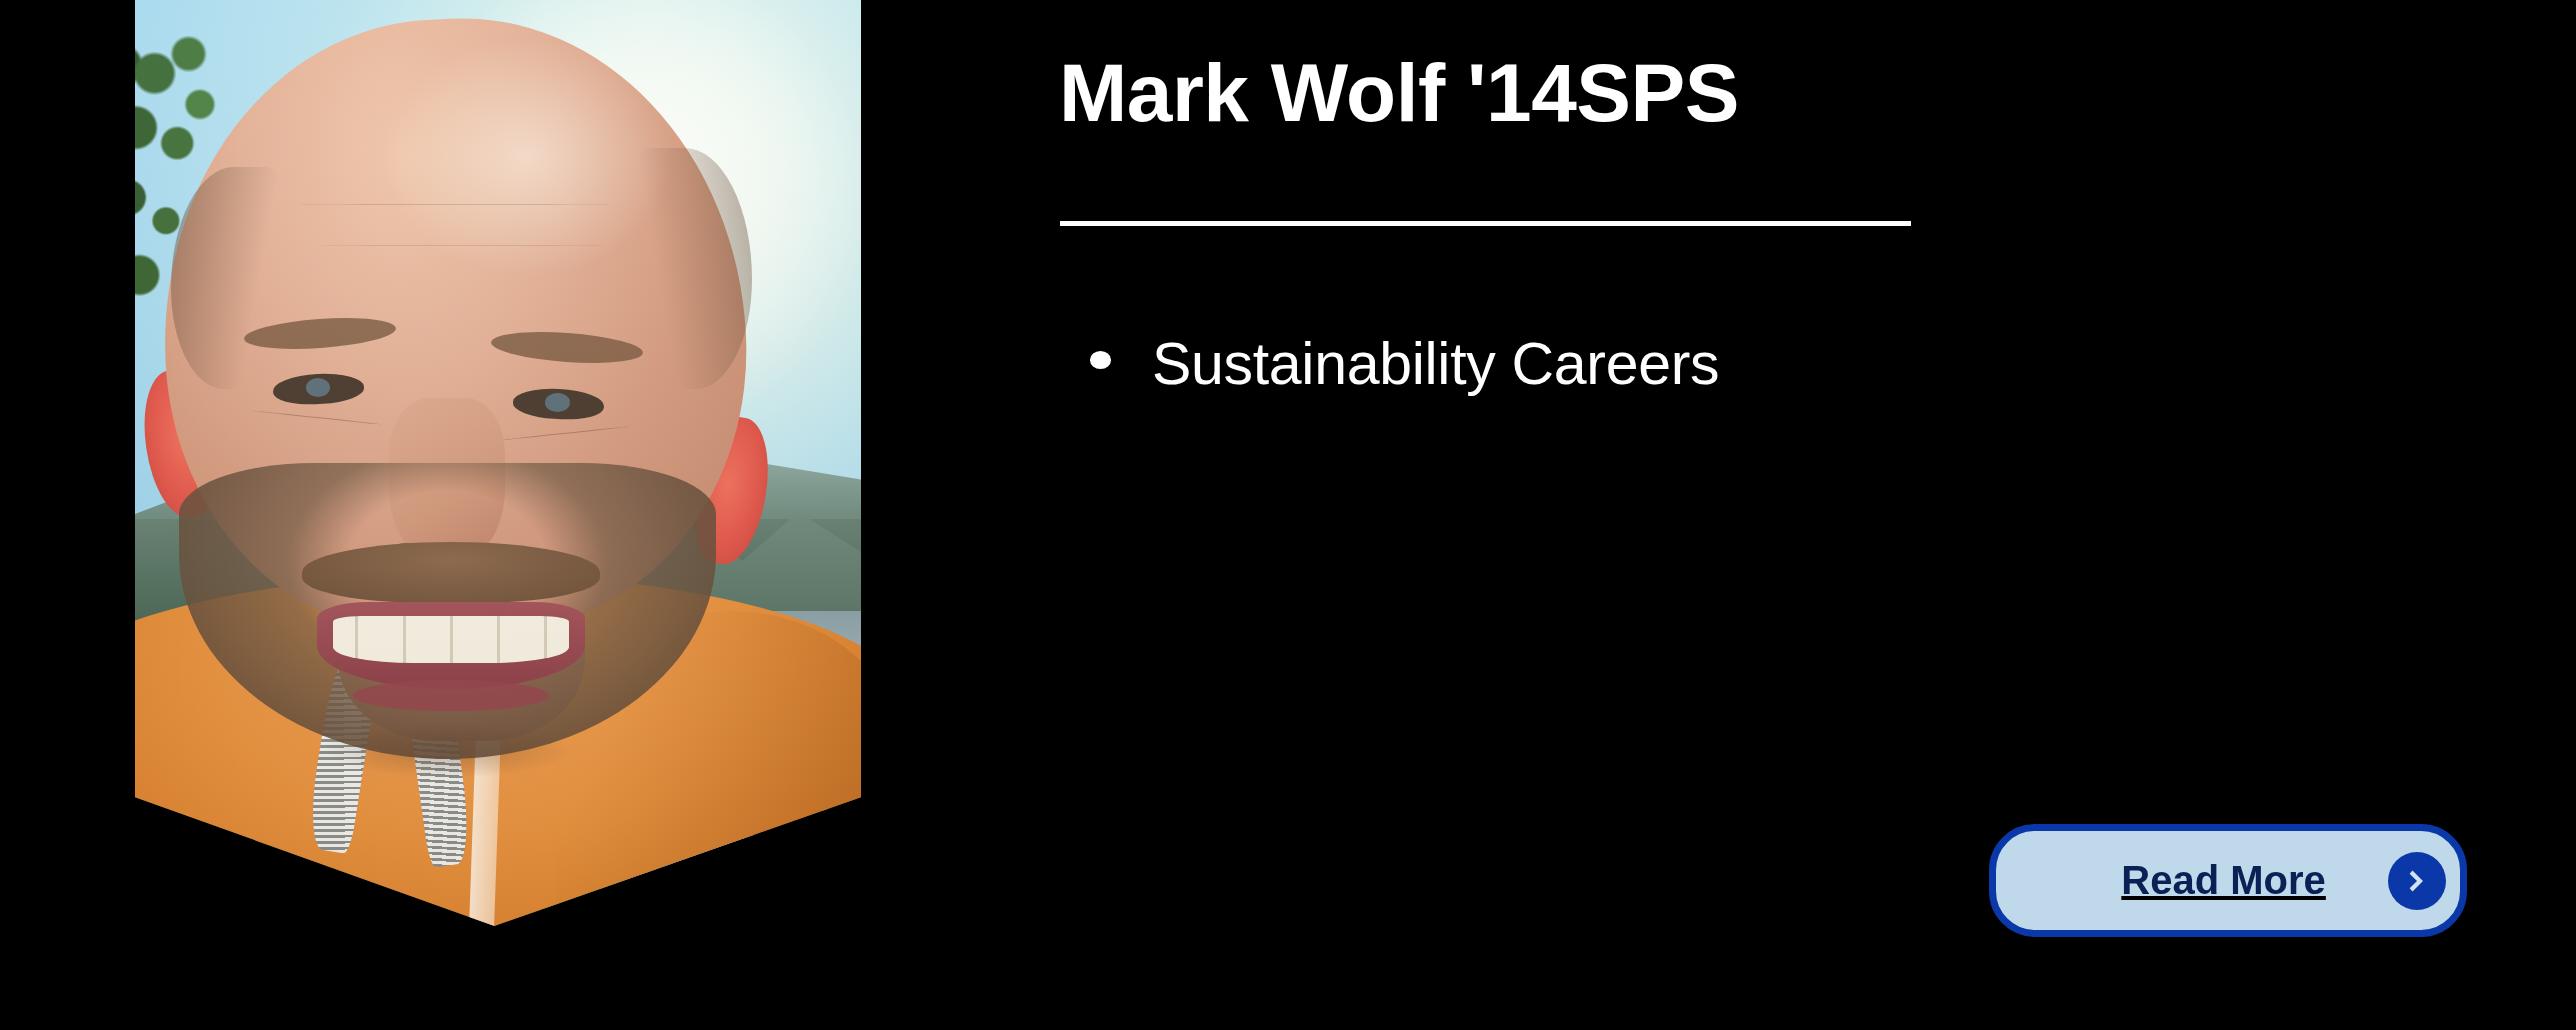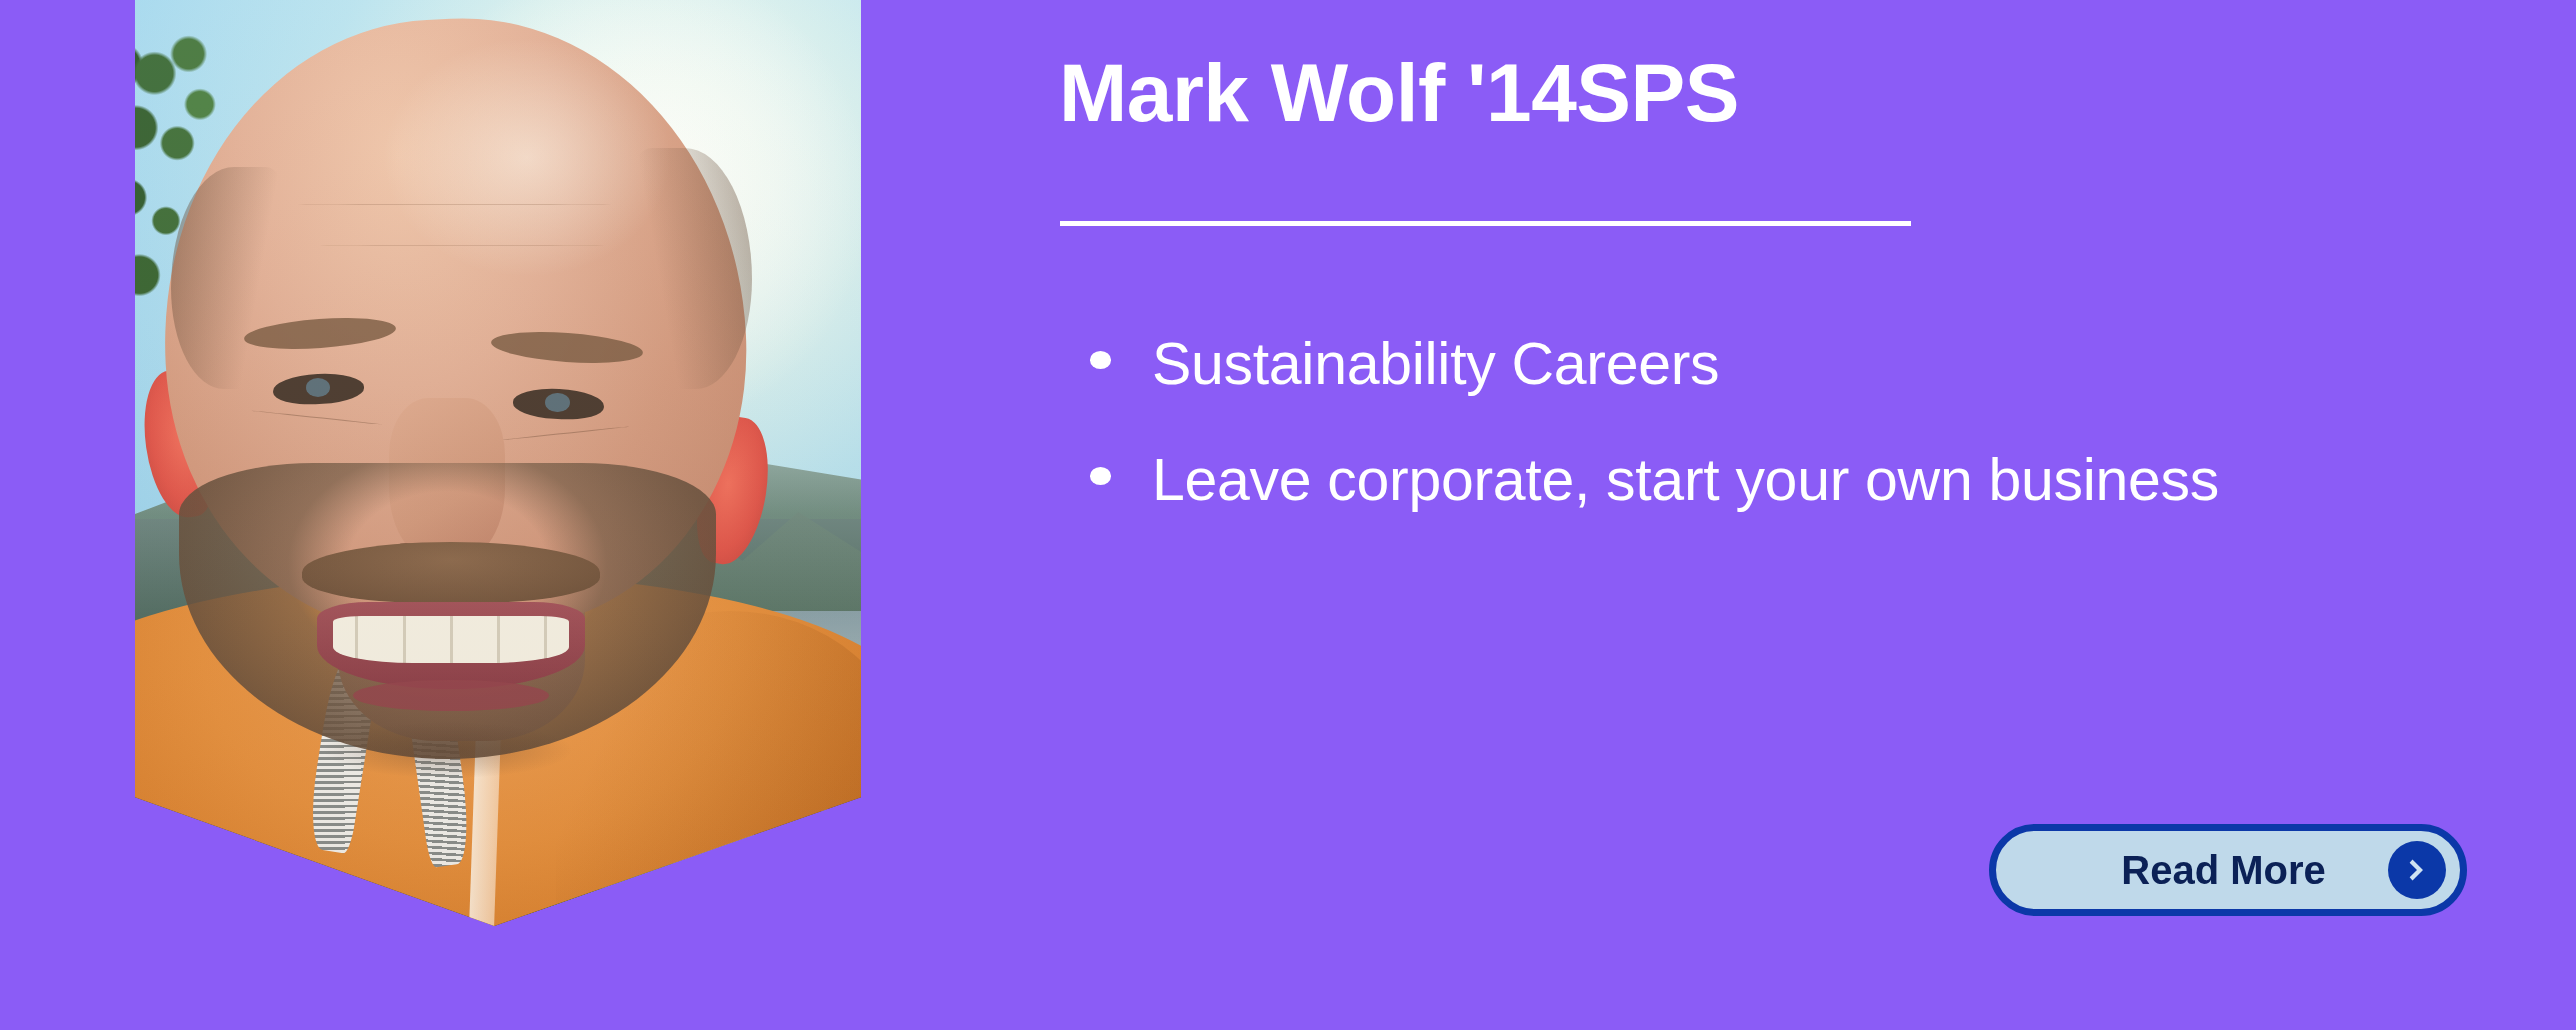--- a/index.html
+++ b/index.html
@@ -342,28 +342,29 @@
   .bullet-text.wrap {
     line-height: 116px;
   }
 
   
   .read-more {
     position: absolute;
     left: 930px;
     top: 824px;
     width: 478px;
-    height: 92px;
+    height: 113px;
     background: #BFD9EA;
     border: 7.1px solid #0B38A8;
     border-radius: 46px;
     display: flex;
     align-items: center;
     justify-content: center;
     cursor: pointer;
+    text-decoration: underline;
   }
   .read-more-label {
     font-size: 40px;
     font-weight: 700;
     color: #0B2156;
     letter-spacing: 0px;
     margin-right: 8.8px;
   }
   .chev-badge {
     position: absolute;
@@ -376,21 +377,21 @@
     background: #0B38A8;
     display: flex;
     align-items: center;
     justify-content: center;
   }
   .chev-badge svg { display: block; }
 </style>
 </head>
 <body>
 
-<div class="card" style="background: #8b5cf6;">
+<div class="card" style="background: #000000;">
 
   <div class="photo-wrap">
     <div class="photo">
       <div class="sky"></div>
       <div class="sky-warm"></div>
       <div class="hills"></div>
       <div class="hills2"></div>
       <div class="water"></div>
       <div class="treeline"></div>
       <div class="house">
@@ -448,24 +449,20 @@
     <div class="rule"></div>
 
     <div class="bullets">
 
       <div class="bullet-row">
         <span class="bullet-dot"></span>
         <span class="bullet-text">Sustainability Careers</span>
       </div>
 
 
-      <div class="bullet-row">
-        <span class="bullet-dot"></span>
-        <span class="bullet-text wrap">Leave corporate, start your own business</span>
-      </div>
 
     </div>
 
     <div class="read-more" style="background: rgb(191, 217, 234); border-color: rgb(11, 56, 168);">
       <span class="read-more-label" style="color: rgb(11, 33, 86);">Read More</span>
       <span class="chev-badge" style="background: rgb(11, 56, 168);">
         <svg width="30" height="30" viewBox="0 0 24 24" aria-hidden="true">
           <path d="M8.4 3.6 L16.8 12 L8.4 20.4 L6.1 17.8 L12 12 L6.1 6.2 Z" fill="#CFE3F2"></path>
         </svg>
       </span>

